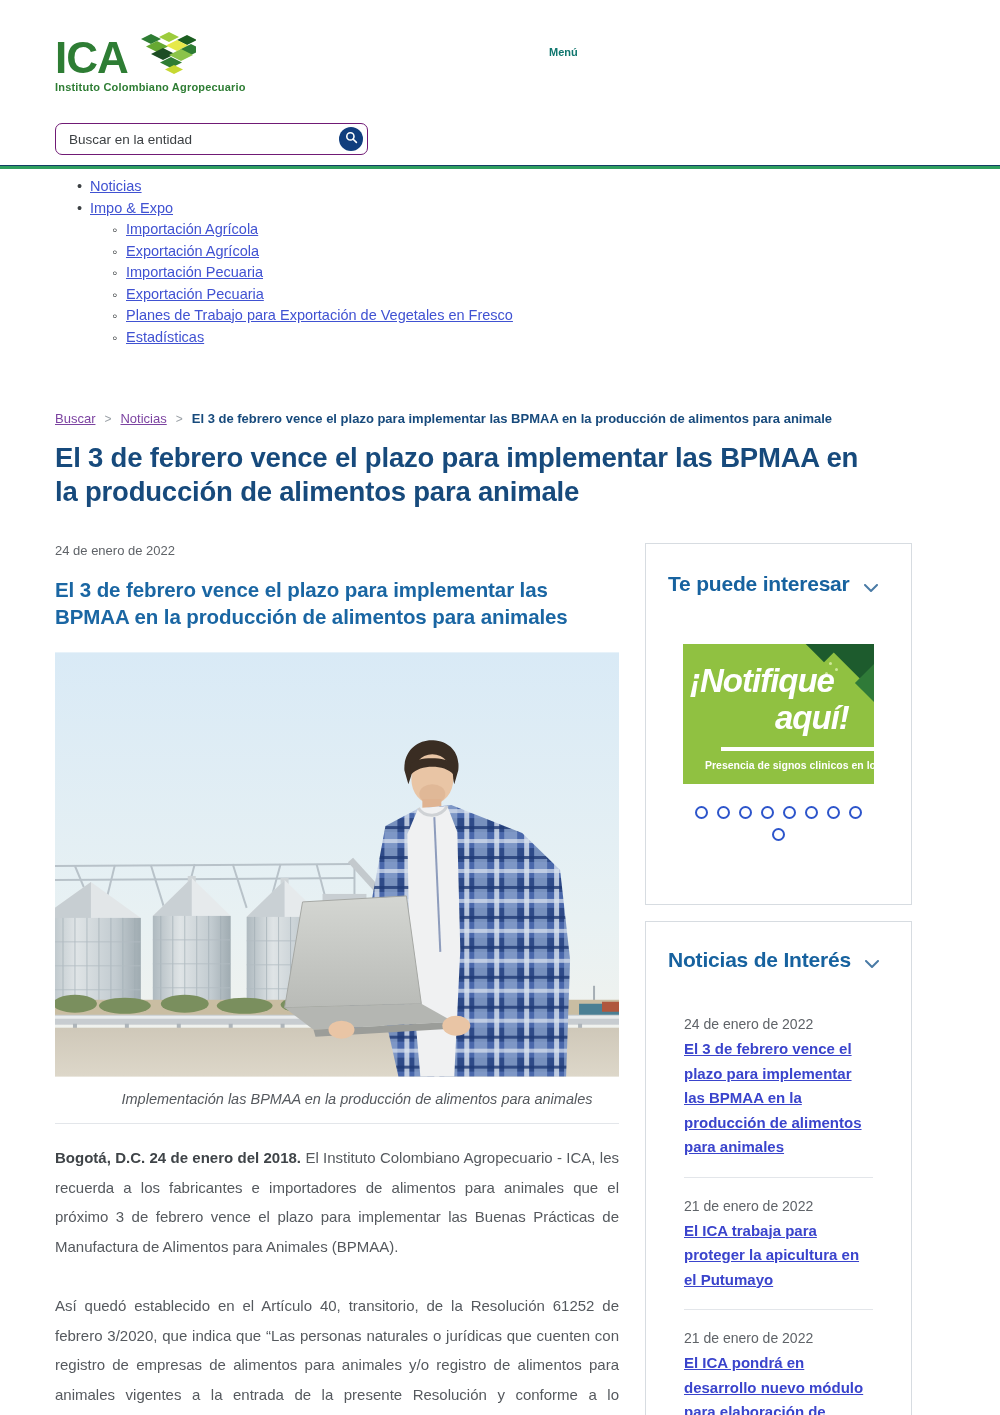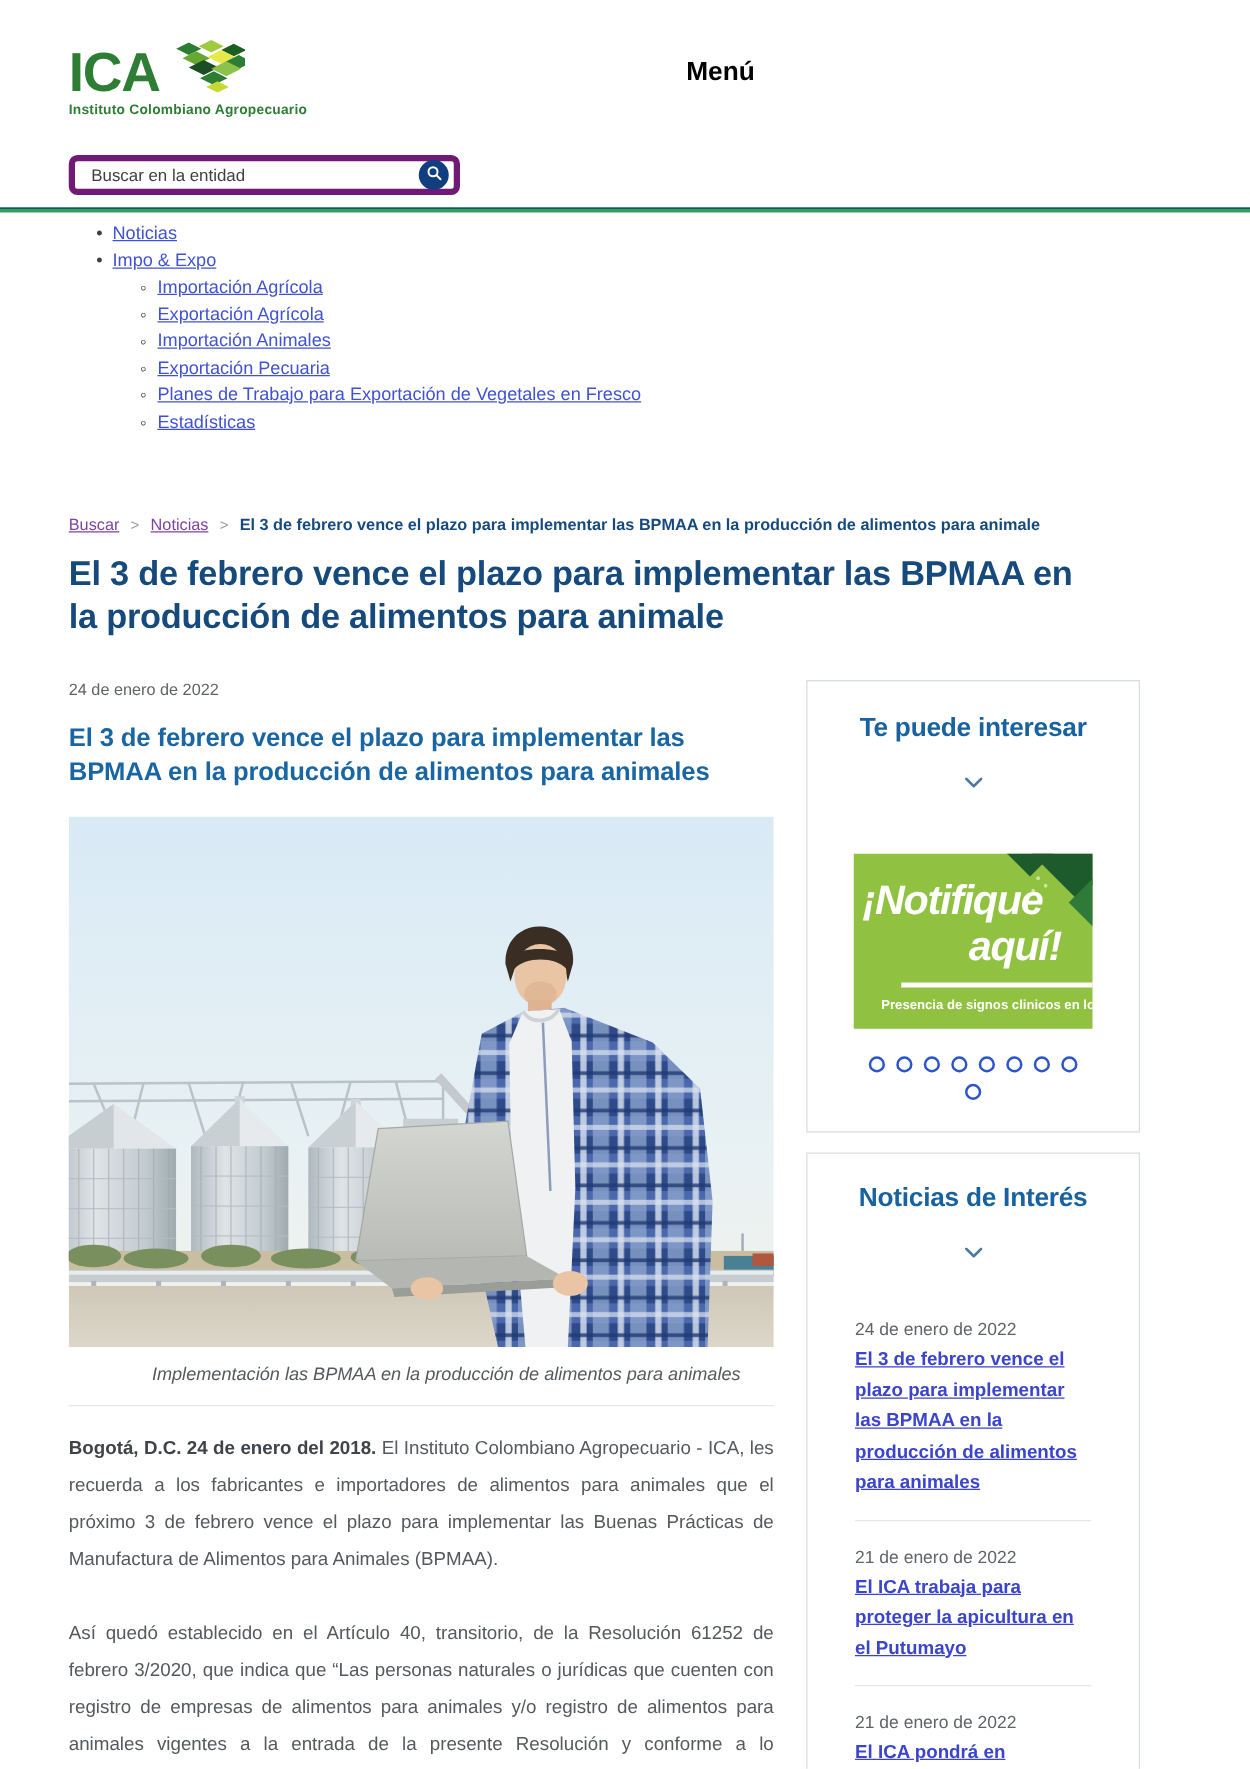--- a/index.html
+++ b/index.html
@@ -12,26 +12,26 @@
 
   
   .header { padding:28px 55px 0 55px; position:relative; }
   .logo-row { display:flex; align-items:flex-start; }
   .logo-block { display:inline-block; }
   .logo-top { display:flex; align-items:flex-end; }
   .logo-text { font-size:44px; font-weight:800; color:#2e7d34; letter-spacing:-1px; line-height:40px; }
   .logo-mark { margin-left:6px; margin-top:2px; }
   .logo-sub { font-size:11px; font-weight:700; color:#2e7d34; margin-top:3px; letter-spacing:0.2px; }
   .menu-btn {
-    position:absolute; left:549px; top:46px; font-size:21px; font-weight:700;
-    color:#000000; background:none; border:none; font-family:inherit;
+    position:absolute; left:549px; top:46px; font-size:11px; font-weight:700;
+    color:#0f766e; background:none; border:none; font-family:inherit;
   }
   .search-row { margin-top:30px; }
   .search-box {
-    width:313px; height:32px; border:5px solid #701a75; border-radius:7px;
+    width:313px; height:32px; border:1px solid #701a75; border-radius:7px;
     display:flex; align-items:center; padding:0 4px 0 13px; justify-content:space-between;
     background:#fff;
   }
   .search-box input {
     border:none; outline:none; font-size:13.5px; color:#3c4043; width:240px;
     font-family:inherit; background:transparent;
   }
   .search-box input::placeholder { color:#3c4043; opacity:1; }
   .search-btn {
     width:24px; height:24px; border-radius:50%; background:#113e7e; border:none;
@@ -71,21 +71,21 @@
   .article-figure { margin-top:22px; }
   .article-img { width:564px; height:425px; display:block; }
   .img-caption { margin-top:14px; font-size:14.5px; font-style:italic; color:#55595e; text-align:center; padding-left:40px; }
   .body-rule { border:none; border-top:1px solid #e3e6ea; margin-top:16px; }
   .article-p { margin-top:19px; font-size:15px; line-height:29.5px; text-align:justify; color:#55595e; }
   .article-p b { color:#3f4448; }
 
   
   .side-card { border:1px solid #d7dce1; background:#fff; }
   .card-interest { height:362px; padding:26px 22px 0 22px; }
-  .card-title { font-size:21px; font-weight:700; color:#17629f; letter-spacing:-0.2px; display:flex; align-items:center; gap:14px;flex-direction:column; }
+  .card-title { font-size:21px; font-weight:700; color:#17629f; letter-spacing:-0.2px; display:flex; align-items:center; gap:14px; }
   .chev { margin-top:4px; flex-shrink:0; }
   .banner-wrap { margin-top:46px; display:flex; justify-content:center; }
   .banner {
     width:191px; height:140px; background:#90c141; position:relative; overflow:hidden;
   }
   .banner .dia { position:absolute; background:#1d5b2d; transform:rotate(45deg); }
   .dia1 { width:52px; height:52px; right:-14px; top:-26px; }
   .dia2 { width:40px; height:40px; right:30px; top:-30px; }
   .dia3 { width:34px; height:34px; right:-22px; top:22px; background:#2f7a38 !important; }
   .banner .speck { position:absolute; width:3px; height:3px; border-radius:50%; background:#cfe89a; }
@@ -169,21 +169,21 @@
 <nav>
   <ul class="topnav">
     <li>
       <a>Noticias</a>
     </li>
     <li>
       <a>Impo &amp; Expo</a>
       <ul class="subnav">
         <li><a>Importación Agrícola</a></li>
         <li><a>Exportación Agrícola</a></li>
-        <li><a>Importación Animales</a></li>
+        <li><a>Importación Pecuaria</a></li>
         <li><a>Exportación Pecuaria</a></li>
         <li><a>Planes de Trabajo para Exportación de Vegetales en Fresco</a></li>
         <li><a>Estadísticas</a></li>
       </ul>
     </li>
   </ul>
 </nav>
 
 <div class="content">
   <div class="breadcrumb">

